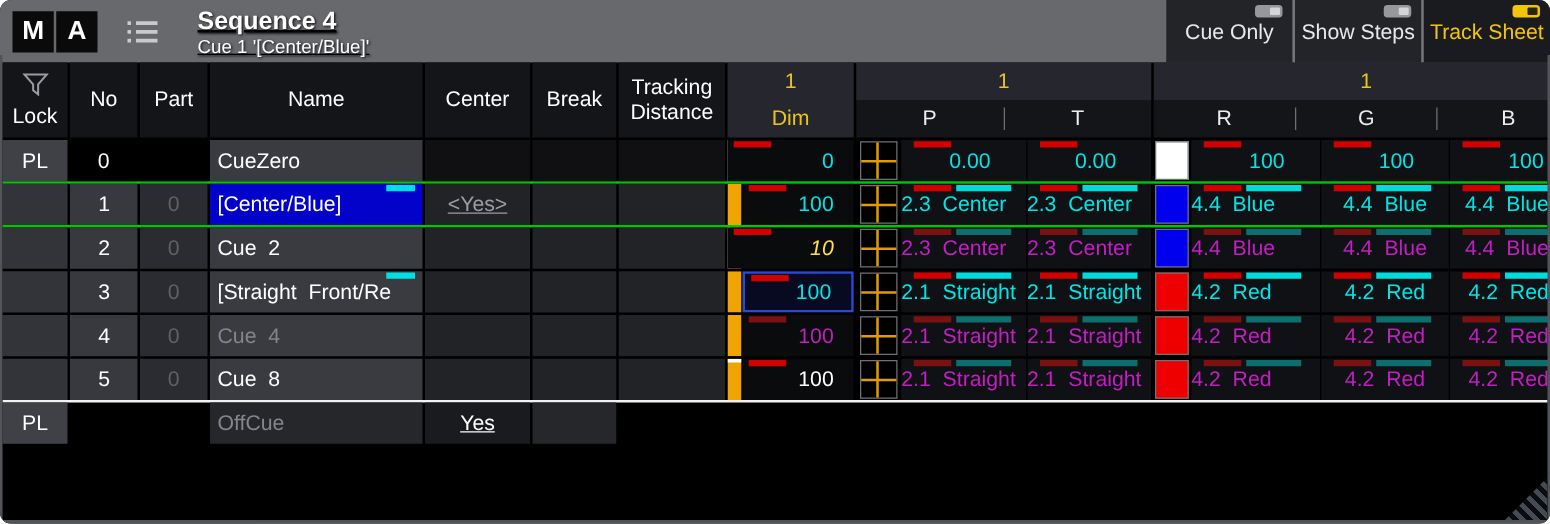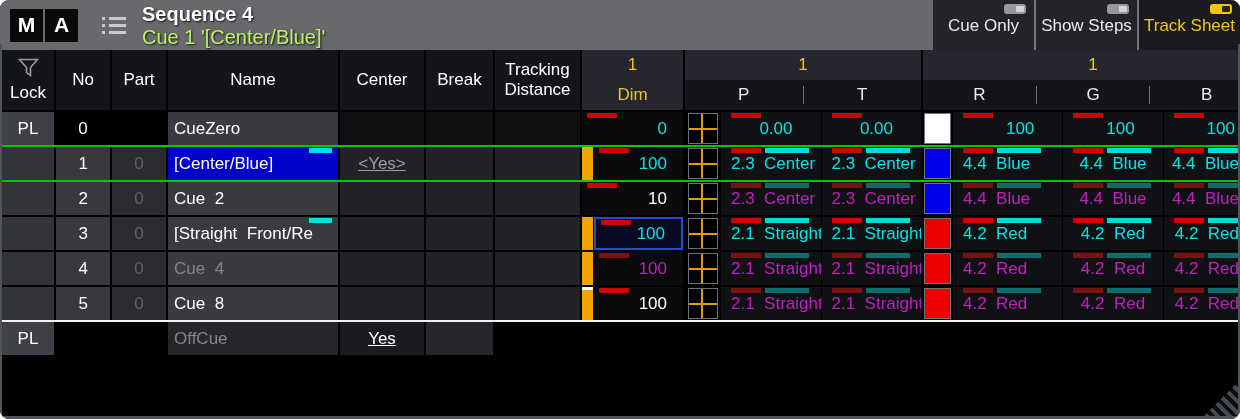--- a/index.html
+++ b/index.html
@@ -3,23 +3,23 @@
 <meta charset="utf-8">
 <style>
   html,body{margin:0;padding:0;background:#fff;font-family:"Liberation Sans",sans-serif;}
   .window{position:relative;width:1240px;height:419px;background:#000;border-radius:9px;overflow:hidden;}
   
   .titlebar{height:50px;background:#68696d;display:flex;align-items:center;position:relative;}
   .logo{display:flex;gap:2px;margin-left:10px;}
   .logo-sq{width:33px;height:33px;background:#0a0a0b;color:#fff;font-weight:bold;font-size:21px;display:flex;align-items:center;justify-content:center;}
   .list-icon{margin-left:24px;width:24px;}
   .list-icon i{display:block;height:3px;margin:4px 0;background:linear-gradient(90deg,#c9cacd 0 3px,transparent 3px 7px,#c9cacd 7px 100%);}
-  .titles{margin-left:16px;}
+  .titles{margin-left:32px;text-decoration:underline;}
   .title{font-size:20px;font-weight:bold;color:#fff;text-shadow:1px 1px 2px rgba(0,0,0,.85);line-height:24px;}
-  .subtitle{font-size:20px;color:#bef264;text-shadow:1px 1px 2px rgba(0,0,0,.85);}
+  .subtitle{font-size:15px;color:#ffffff;text-shadow:1px 1px 2px rgba(0,0,0,.85);}
   .tb-buttons{margin-left:auto;display:flex;height:50px;}
   .tbtn{width:101px;background:#232428;color:#e9e9e9;display:flex;align-items:center;justify-content:center;text-align:center;font-size:17px;line-height:21px;position:relative;border-left:2px solid #74757a;cursor:pointer;}
   .tbtn:first-child{border-left:none;}
   .tbtn.active{background:#1a1b1e;color:#f2c40c;}
   .toggle{position:absolute;top:4px;right:8px;width:22px;height:10px;border-radius:3px;background:#97989c;}
   .toggle i{position:absolute;right:2px;top:2px;width:8px;height:6px;background:#d4d5d8;border-radius:1px;display:block;}
   .tbtn.active .toggle{background:#f2c40c;}
   .tbtn.active .toggle i{background:#2a2503;}
   
   .tbl{position:absolute;left:2px;top:50px;width:1236px;}
@@ -74,33 +74,33 @@
   .dimval.selected{border:2px solid #2949d8;background:#070a20;}
   .dimval .dashes{left:5px;}
   
   .ptc,.rgbc{background:transparent;display:flex;gap:1px;}
   .xicon{width:35px;flex:none;display:flex;align-items:center;justify-content:center;height:100%;}
   .xbox{width:30px;height:31px;border:1px solid #6f7177;background:#000;position:relative;display:block;box-sizing:border-box;}
   .xbox::before{content:'';position:absolute;left:44%;top:0;bottom:0;width:2px;background:#e09c00;}
   .xbox::after{content:'';position:absolute;top:47%;left:0;right:0;height:2px;background:#e09c00;}
   .swcell{width:29px;flex:none;display:flex;align-items:center;justify-content:center;height:100%;}
   .sw{width:27px;height:31px;border:1px solid #707277;box-sizing:border-box;display:block;}
-  .vcell{flex:1;height:100%;position:relative;display:flex;align-items:center;background:#101114;padding-left:10px;box-sizing:border-box;overflow:hidden;}
+  .vcell{flex:1;height:100%;position:relative;display:flex;align-items:center;background:#101114;padding-left:0;box-sizing:border-box;overflow:hidden;}
   .vcell .v{white-space:pre;}
   .gcol{justify-content:center;padding-left:0;}
   .bcol{justify-content:flex-end;padding-left:0;}
   .bcol .v{padding-right:24px;}
   .vcell .v.num{margin-left:auto;padding-right:28px;}
   .dashes{position:absolute;top:1px;left:10px;display:flex;gap:4px;height:5px;}
   .dash{height:5px;display:block;}
   .d-red{width:30px;background:#d40000;}
   .d-cyan{width:44px;background:#00dcdc;}
   .d-dim-red{width:30px;background:#7a1212;}
   .d-dim-cyan{width:44px;background:#0e6e6e;}
-  .c-cyan{color:#00e6e6;}.c-magenta{color:#c21ec2;}.c-green{color:#ffffff;}.c-white{color:#fff;}
+  .c-cyan{color:#00e6e6;}.c-magenta{color:#c21ec2;}.c-green{color:#fde047;font-style:italic;}.c-white{color:#fff;}
   
   .funnel{margin-bottom:1px;}
   
   .edge{position:absolute;background:#515459;}
   .edge-l{left:0;top:44px;bottom:0;width:2px;}
   .edge-r{right:0;top:44px;bottom:0;width:2px;}
   .edge-b{left:0;right:0;bottom:0;height:3px;border-radius:0 0 9px 9px;}
   .resize{position:absolute;right:2px;bottom:3px;width:34px;height:34px;clip-path:polygon(100% 0,100% 100%,0 100%);background:repeating-linear-gradient(45deg,#454b55 0 4px,#0a0c10 4px 8px);cursor:nwse-resize;}
 </style>
 </head>

